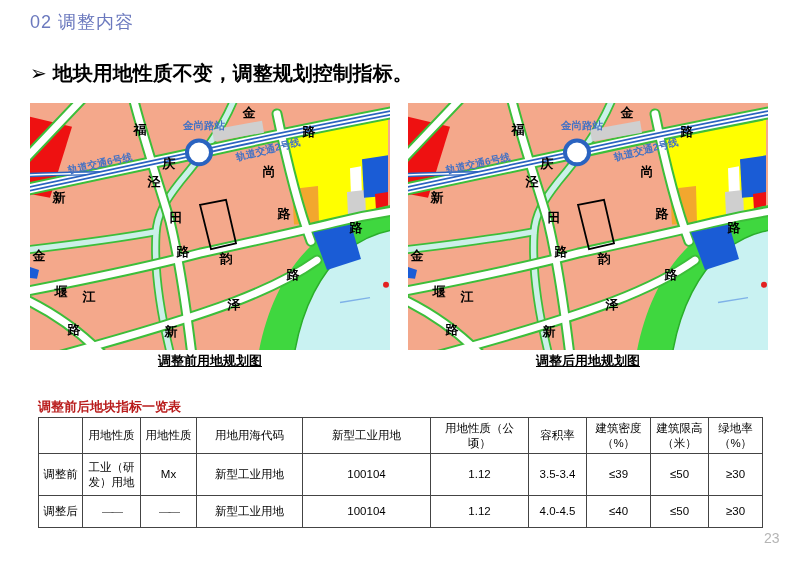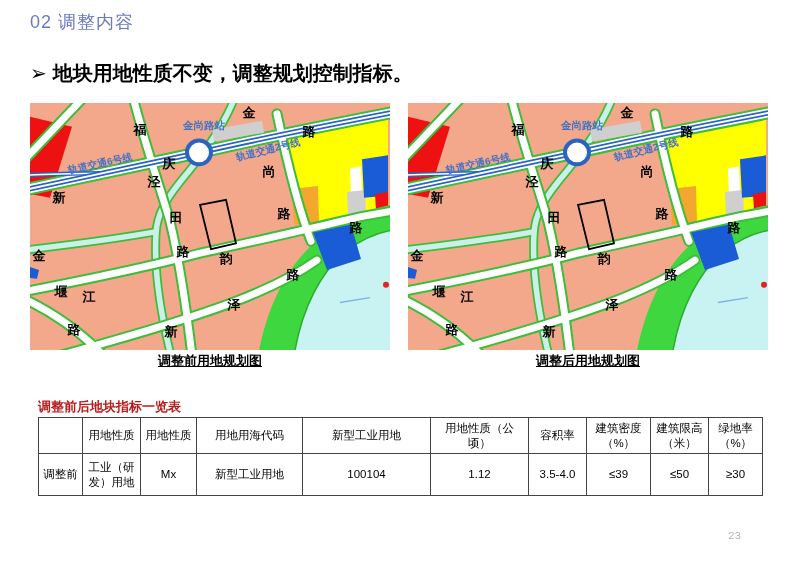--- a/index.html
+++ b/index.html
@@ -22,21 +22,21 @@
        font-size:13px;font-weight:700;color:#000;text-decoration:underline;}
   #caption-before{left:30px;} #caption-after{left:408px;}
   .table-title{position:absolute;left:38px;top:398px;font-size:13px;font-weight:700;color:#b91c1c;}
   .idx-table{position:absolute;left:38px;top:417px;border-collapse:collapse;table-layout:fixed;
        width:724px;font-size:11.5px;color:#000;}
   .idx-table th,.idx-table td{border:1px solid #444;text-align:center;vertical-align:middle;
        padding:2px 3px;font-weight:400;line-height:1.3;overflow:hidden;}
   .idx-table thead tr{height:36px;} .idx-table tbody tr:nth-child(1){height:42px;padding-left:48px;}
   .idx-table tbody tr:nth-child(2){height:32px;}
   .idx-table td.dash{color:#555;letter-spacing:-2px;}
-  .page-number{position:absolute;left:728px;top:530px;font-size:11px;color:#b5b5b5;font-family:Liberation Mono, monospace;}
+  .page-number{position:absolute;left:764px;top:530px;font-size:14px;color:#b5b5b5;}
   
   .c-pink{fill:var(--map-pink);} .c-red{fill:var(--block-red);} .c-yellow{fill:var(--yellow);}
   .c-orange{fill:var(--orange);} .c-blue{fill:var(--block-blue);} .c-gray{fill:var(--gray-block);}
   .c-park{fill:var(--park-green);} .c-lake{fill:var(--lake);} .c-white{fill:#fff;}
   .road-case{fill:none;stroke:var(--road-green);stroke-width:11;stroke-linecap:round;}
   .road-fill{fill:none;stroke:#fff;stroke-width:7;stroke-linecap:round;}
   .corr-case{fill:none;stroke:var(--road-green);stroke-width:13;}
   .corr-fill{fill:none;stroke:#fff;stroke-width:9;}
   .chan-case{fill:none;stroke:var(--road-green);stroke-width:9;}
   .chan-fill{fill:none;stroke:var(--water);stroke-width:5.5;}
@@ -258,21 +258,33 @@
       </tr>
     </thead>
   <tbody>
       <tr>
         <td>调整前</td>
         <td>工业（研发）用地</td>
         <td>Mx</td>
         <td>新型工业用地</td>
         <td>100104</td>
         <td>1.12</td>
-        <td>3.5-4.0</td>
+        <td>3.5-3.4</td>
         <td>≤39</td>
+        <td>≤50</td>
+        <td>≥30</td>
+      </tr>
+      <tr>
+        <td>调整后</td>
+        <td class="dash">——</td>
+        <td class="dash">——</td>
+        <td>新型工业用地</td>
+        <td>100104</td>
+        <td>1.12</td>
+        <td>4.0-4.5</td>
+        <td>≤40</td>
         <td>≤50</td>
         <td>≥30</td>
       </tr>
     </tbody>
 </table>
 
 <div class="page-number">23</div>
 
 </body></html>

